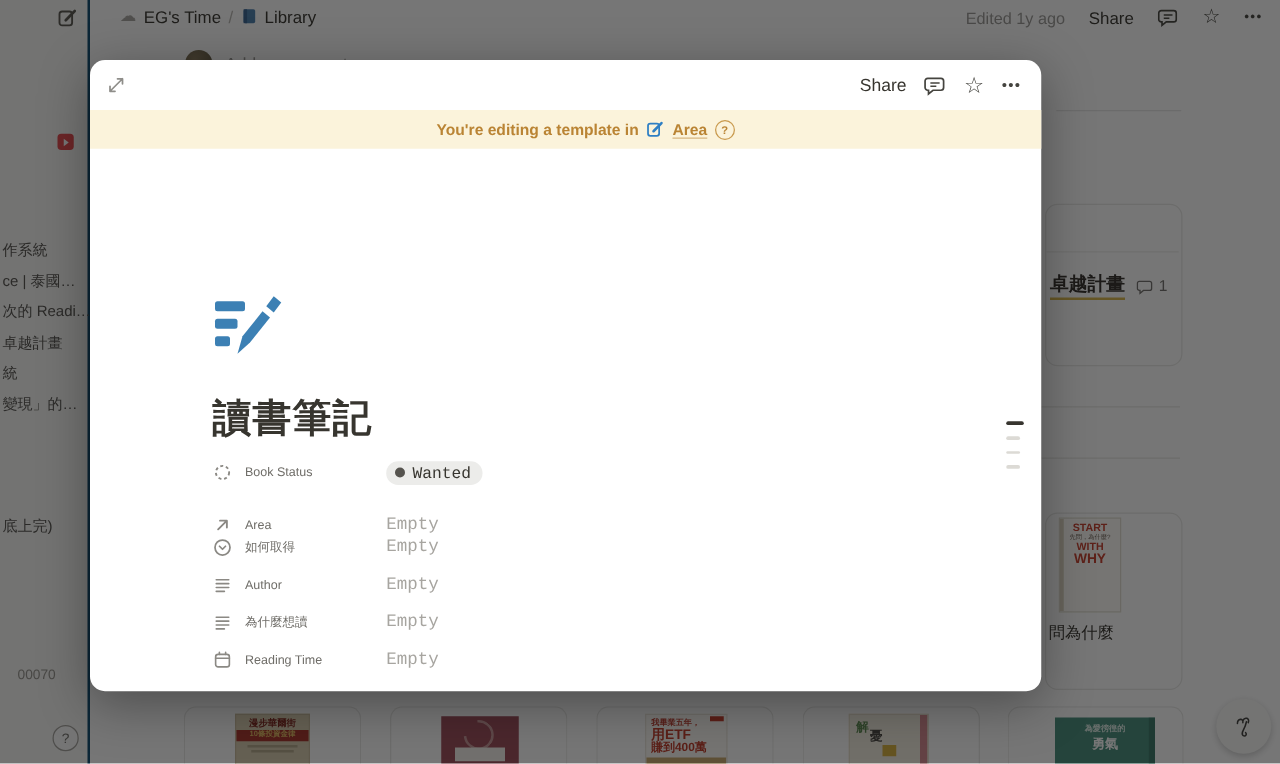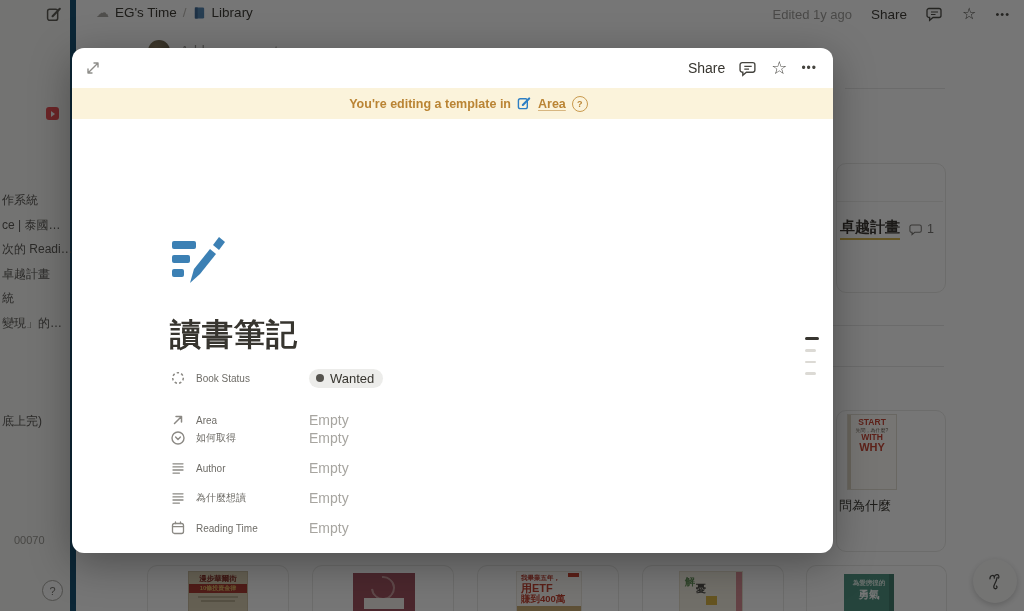--- a/index.html
+++ b/index.html
@@ -2,21 +2,21 @@
 <html><head>
 <meta charset="utf-8">
 <style>
   html,body{margin:0;padding:0;background:#fff;}
   .stage{position:relative;width:1024px;height:611px;overflow:hidden;background:#fff;
          font-family:"Liberation Sans","DejaVu Sans",sans-serif;color:#37352F;}
   .abs{position:absolute;}
 
   
   .bg{position:absolute;inset:0;z-index:1;}
-  .sidebar{position:absolute;left:0;top:0;width:70px;height:611px;background:#F7F7F5;border-right:6px solid #0c4a6e;}
+  .sidebar{position:absolute;left:0;top:0;width:70px;height:611px;background:#F7F7F5;border-right:2px solid #0c4a6e;}
   .sb-item{position:absolute;left:2px;font-size:12px;color:#55534F;white-space:nowrap;}
   .sb-red{position:absolute;left:46px;top:107px;width:13px;height:13px;border-radius:3px;background:#E5484D;}
   .sb-red::after{content:"";position:absolute;left:5px;top:4px;border-left:4px solid #fff;border-top:3px solid transparent;border-bottom:3px solid transparent;}
   .topbar{position:absolute;left:0;top:0;width:1024px;height:28px;}
   .crumb{position:absolute;left:96px;top:5px;display:flex;align-items:center;gap:6px;font-size:13.5px;color:#37352F;}
   .crumb .sep{color:#B9B7B2;}
   .tb-right{position:absolute;right:14px;top:0;height:28px;display:flex;align-items:center;gap:19px;}
   .edited{font-size:13px;color:#9B9A97;}
   .share-txt{font-size:13.5px;color:#37352F;}
   .glyph-star{font-size:16px;color:#45443F;line-height:1;}
@@ -59,21 +59,21 @@
   .chev{font-size:8px;color:#BA8434;transform:scaleX(1.4);}
   .banner-b{position:absolute;left:0;top:71px;width:100%;height:36px;background:#E7F3F8;display:flex;align-items:center;justify-content:center;gap:10px;}
   .bb-text{font-size:13px;font-weight:600;color:#2383E2;}
   .bb-btn{display:flex;align-items:center;gap:5px;background:#fff;border:1px solid #CBE1F3;border-radius:14px;
           padding:3px 11px;font-size:12.5px;font-weight:600;color:#2383E2;box-shadow:0 1px 2px rgba(35,131,226,.12);}
   .gear{font-size:13px;line-height:1;color:#2383E2;}
   .page-icon{position:absolute;left:98px;top:185px;width:56px;height:56px;}
   .m-title{position:absolute;left:98px;top:266px;font-size:31px;font-weight:700;color:#37352F;letter-spacing:1px;}
   .prop-row{position:absolute;left:98px;width:560px;height:30px;display:flex;align-items:center;}
   .prop-label{width:139px;display:flex;align-items:center;gap:10px;font-size:10px;color:#6F6D68;}
-  .prop-value{flex:1;font-size:14px;display:flex;align-items:flex-end;}
+  .prop-value{flex:1;font-size:14px;display:flex;align-items:flex-end;font-family:Liberation Mono, monospace;}
   .empty{color:#A7A5A0;}
   .badge{display:inline-flex;align-items:center;gap:6px;background:#ECECEA;border-radius:10px;padding:2px 9px 2px 7px;
          font-size:13px;color:#37352F;}
   .badge .dot{width:8px;height:8px;border-radius:50%;background:#55534E;}
   .outline{position:absolute;left:733px;top:289px;}
   .o-dash{height:2.5px;border-radius:2px;margin-bottom:9px;}
   .o-dark{width:14px;background:#37352F;height:3px;}
   .o-light{width:11px;background:#DCDAD5;}
 
   
@@ -183,21 +183,21 @@
     </div>
     <div class="bcard" style="left:642px">
       <div class="cover" style="left:36px;top:5px;width:62px;height:40px;background:#F4EFE2;border:1px solid #E5DFCC">
         <div style="position:absolute;right:0;top:0;width:6px;height:100%;background:#D78A90"></div>
         <span style="position:absolute;left:5px;top:3px;font-size:10px;font-weight:700;color:#5B8A50">解</span>
         <span style="position:absolute;left:16px;top:10px;font-size:10px;font-weight:700;color:#474540">憂</span>
         <div style="position:absolute;left:26px;top:24px;width:11px;height:9px;background:#D9B23F"></div>
       </div>
     </div>
     <div class="bcard" style="left:806px;width:139px">
-      <div class="cover" style="left:37px;top:8px;width:50px;height:37px;background:#478E7C">
+      <div class="cover" style="left:37px;top:8px;width:80px;height:37px;background:#478E7C">
         <div style="position:absolute;right:0;top:0;width:5px;height:100%;background:#3A7767"></div>
         <div class="cv-t" style="font-size:6.5px;color:#DFEDE7;margin-top:5px">為愛徬徨的</div>
         <div class="cv-t" style="font-size:10.5px;color:#FFFFFF">勇氣</div>
       </div>
     </div>
 
     <div class="help-btn">
       <span>?</span>
     </div>
 

